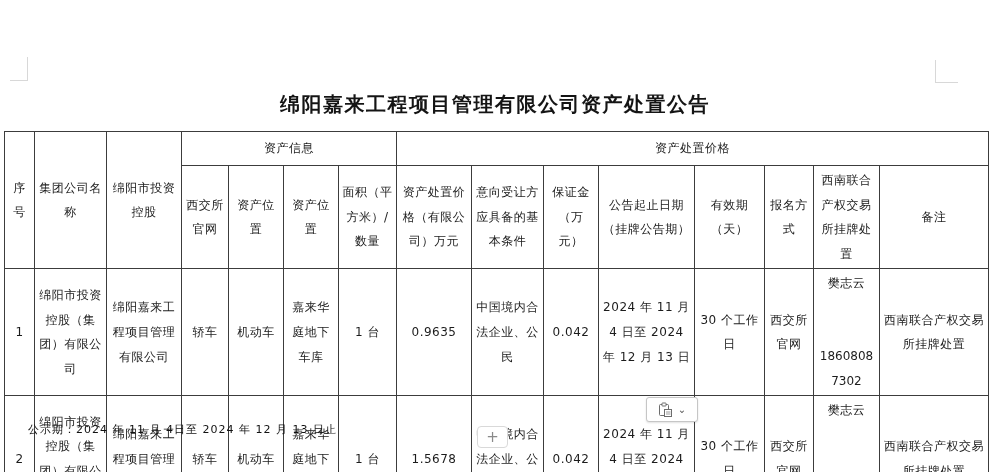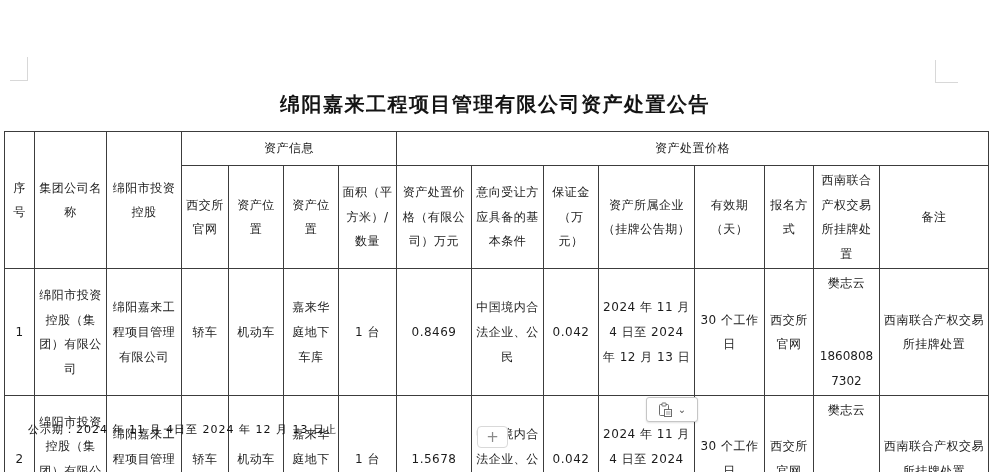--- a/index.html
+++ b/index.html
@@ -93,35 +93,35 @@
     <td colspan="8">资产处置价格</td>
   </tr>
   <tr class="r-sub">
     <td>西交所官网</td>
     <td>资产位置</td>
     <td>资产位置</td>
     <td>面积（平方米）/数量</td>
     <td>资产处置价格（有限公司）万元</td>
     <td>意向受让方应具备的基本条件</td>
     <td>保证金（万元）</td>
-    <td>资产所属企业 （挂牌公告期）</td>
+    <td>公告起止日期 （挂牌公告期）</td>
     <td>有效期（天）</td>
     <td>报名方式</td>
     <td>西南联合产权交易所挂牌处置</td>
     <td>备注</td>
   </tr>
   <tr class="r-d1">
     <td>1</td>
     <td>绵阳市投资控股（集团）有限公司</td>
     <td>绵阳嘉来工程项目管理有限公司</td>
     <td>轿车</td>
     <td>机动车</td>
     <td>嘉来华庭地下车库</td>
     <td>1 台</td>
-    <td>0.8469</td>
+    <td>0.9635</td>
     <td>中国境内合法企业、公民</td>
     <td>0.042</td>
     <td>2024 年 11 月 4 日至 2024 年 12 月 13 日</td>
     <td>30 个工作日</td>
     <td>西交所官网</td>
     <td>
       <span>樊志云</span>
       <span class="phone">18608087302</span>
     </td>
     <td>西南联合产权交易所挂牌处置</td>

